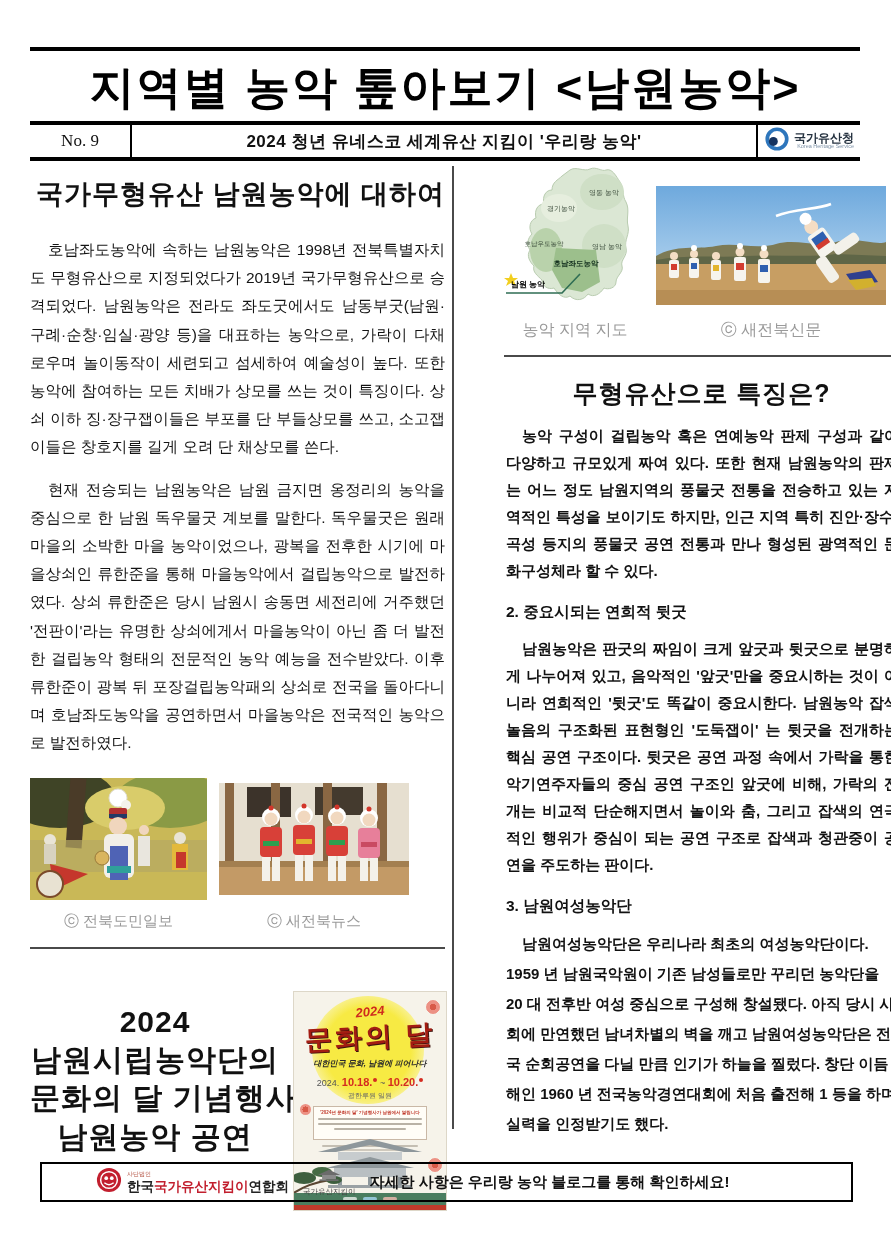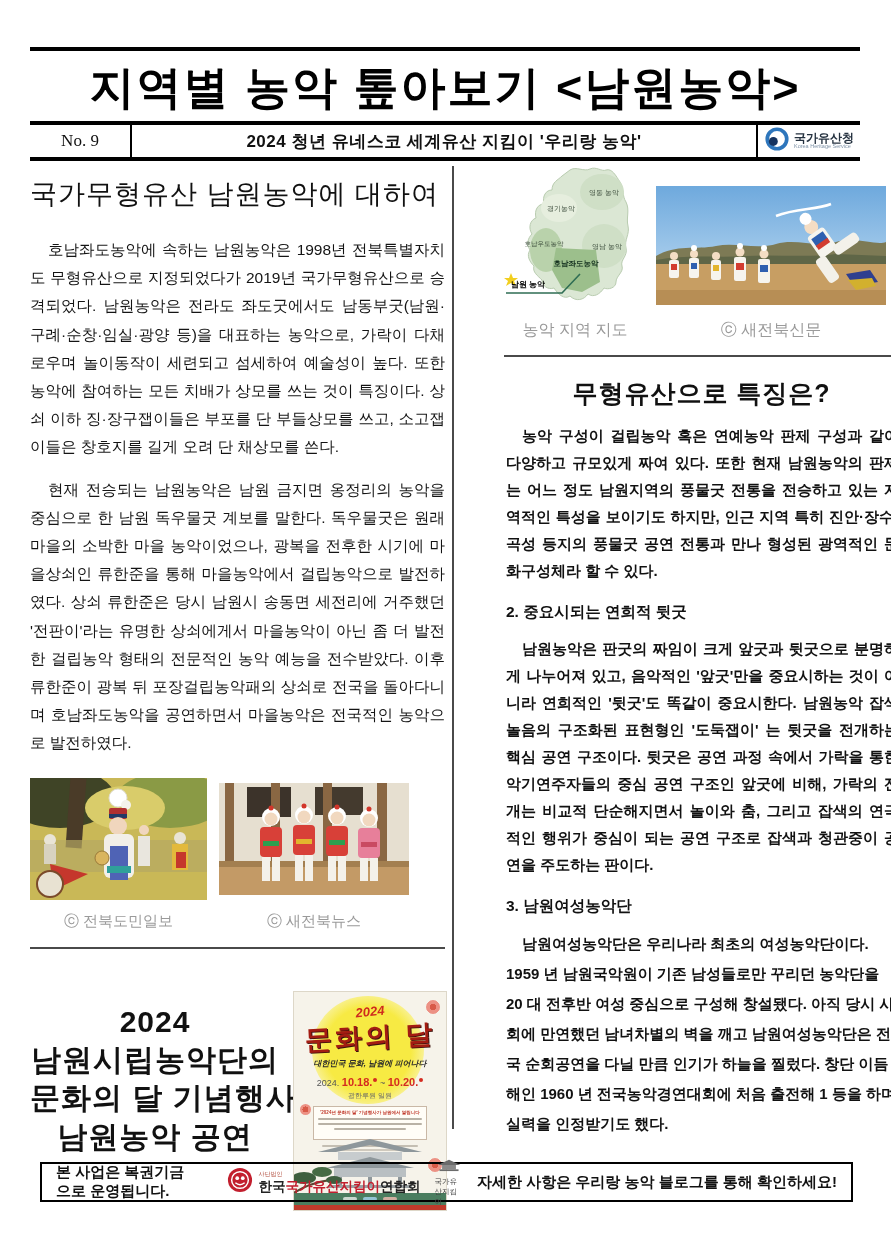--- a/index.html
+++ b/index.html
@@ -28,29 +28,29 @@
   }
   .hb-no {
     width:100px; display:flex; align-items:center; justify-content:center;
     border-right:2px solid #000; font-family:"Liberation Serif","DejaVu Serif",serif;
     font-size:17px;
   }
   .hb-sub { flex:1; display:flex; align-items:center; justify-content:center;
     font-size:17px; font-weight:600; letter-spacing:.5px; }
   .hb-logo { width:102px; border-left:2px solid #000; display:flex; align-items:center;
     justify-content:center; gap:4px; }
-  .agency-text { display:flex; flex-direction:column; line-height:1.05; }
+  .agency-text { display:flex; flex-direction:column; line-height:1.05;text-align:right; }
   .agency-kr { font-size:12px; font-weight:700; color:#24313f; }
   .agency-en { font-size:5.5px; color:#7f93a8; }
 
   
   .col-left  { position:absolute; left:30px;  top:168px; width:415px; }
   .col-right { position:absolute; left:476px; top:164px; width:395px;margin-left:28px; }
 
-  .article-title { margin:8px 0 4px 0; text-align:left; font-size:27px; font-weight:400; letter-spacing:1px; }
+  .article-title { margin:8px 0 4px 0; text-align:right; font-size:27px; font-weight:700; letter-spacing:1px; }
   .body-text {
     margin:24px 0 0 0; font-size:15.5px; line-height:1.82; text-align:justify;
     text-indent:18px; color:#141414;
   }
   .body-text.second { margin-top:14px; }
 
   .photos-row { display:flex; gap:12px; margin-top:20px; align-items:flex-start; }
   .caption-row { display:flex; margin-top:8px; }
   .caption { color:#9a9a9a; font-size:15px; text-align:center; }
 
@@ -413,21 +413,20 @@
     <p class="sec-body">농악 구성이 걸립농악 혹은 연예농악 판제 구성과 같이 다양하고 규모있게 짜여 있다. 또한 현재 남원농악의 판제는 어느 정도 남원지역의 풍물굿 전통을 전승하고 있는 지역적인 특성을 보이기도 하지만, 인근 지역 특히 진안·장수·곡성 등지의 풍물굿 공연 전통과 만나 형성된 광역적인 문화구성체라 할 수 있다.</p>
 
     <h3 class="sec-heading">2. 중요시되는 연희적 뒷굿</h3>
     <p class="sec-body">남원농악은 판굿의 짜임이 크게 앞굿과 뒷굿으로 분명하게 나누어져 있고, 음악적인 '앞굿'만을 중요시하는 것이 아니라 연희적인 '뒷굿'도 똑같이 중요시한다. 남원농악 잡색놀음의 구조화된 표현형인 '도둑잽이' 는 뒷굿을 전개하는 핵심 공연 구조이다. 뒷굿은 공연 과정 속에서 가락을 통한 악기연주자들의 중심 공연 구조인 앞굿에 비해, 가락의 전개는 비교적 단순해지면서 놀이와 춤, 그리고 잡색의 연극적인 행위가 중심이 되는 공연 구조로 잡색과 청관중이 공연을 주도하는 판이다.</p>
 
     <h3 class="sec-heading">3. 남원여성농악단</h3>
     <p class="sec-body loose">남원여성농악단은 우리나라 최초의 여성농악단이다. 1959 년 남원국악원이 기존 남성들로만 꾸리던 농악단을 20 대 전후반 여성 중심으로 구성해 창설됐다. 아직 당시 사회에 만연했던 남녀차별의 벽을 깨고 남원여성농악단은 전국 순회공연을 다닐 만큼 인기가 하늘을 찔렀다. 창단 이듬해인 1960 년 전국농악경연대회에 처음 출전해 1 등을 하며 실력을 인정받기도 했다.</p>
   </div>
 
   <div class="footer-box">
-    <span class="funding-note">본 사업은 복권기금으로 운영됩니다.</span>
     <span class="assoc-block">
       <span>
         <svg width="26" height="26" viewBox="0 0 28 28">
           <circle cx="14" cy="14" r="13" fill="#c21f2e"></circle>
           <circle cx="14" cy="14" r="9" fill="none" stroke="#ffffff" stroke-width="1.6"></circle>
           <circle cx="11" cy="12" r="2" fill="#ffffff"></circle>
           <circle cx="17" cy="12" r="2" fill="#ffffff"></circle>
           <path d="M9,17 Q14,21 19,17" stroke="#ffffff" stroke-width="1.6" fill="none"></path>
         </svg>
       </span>

